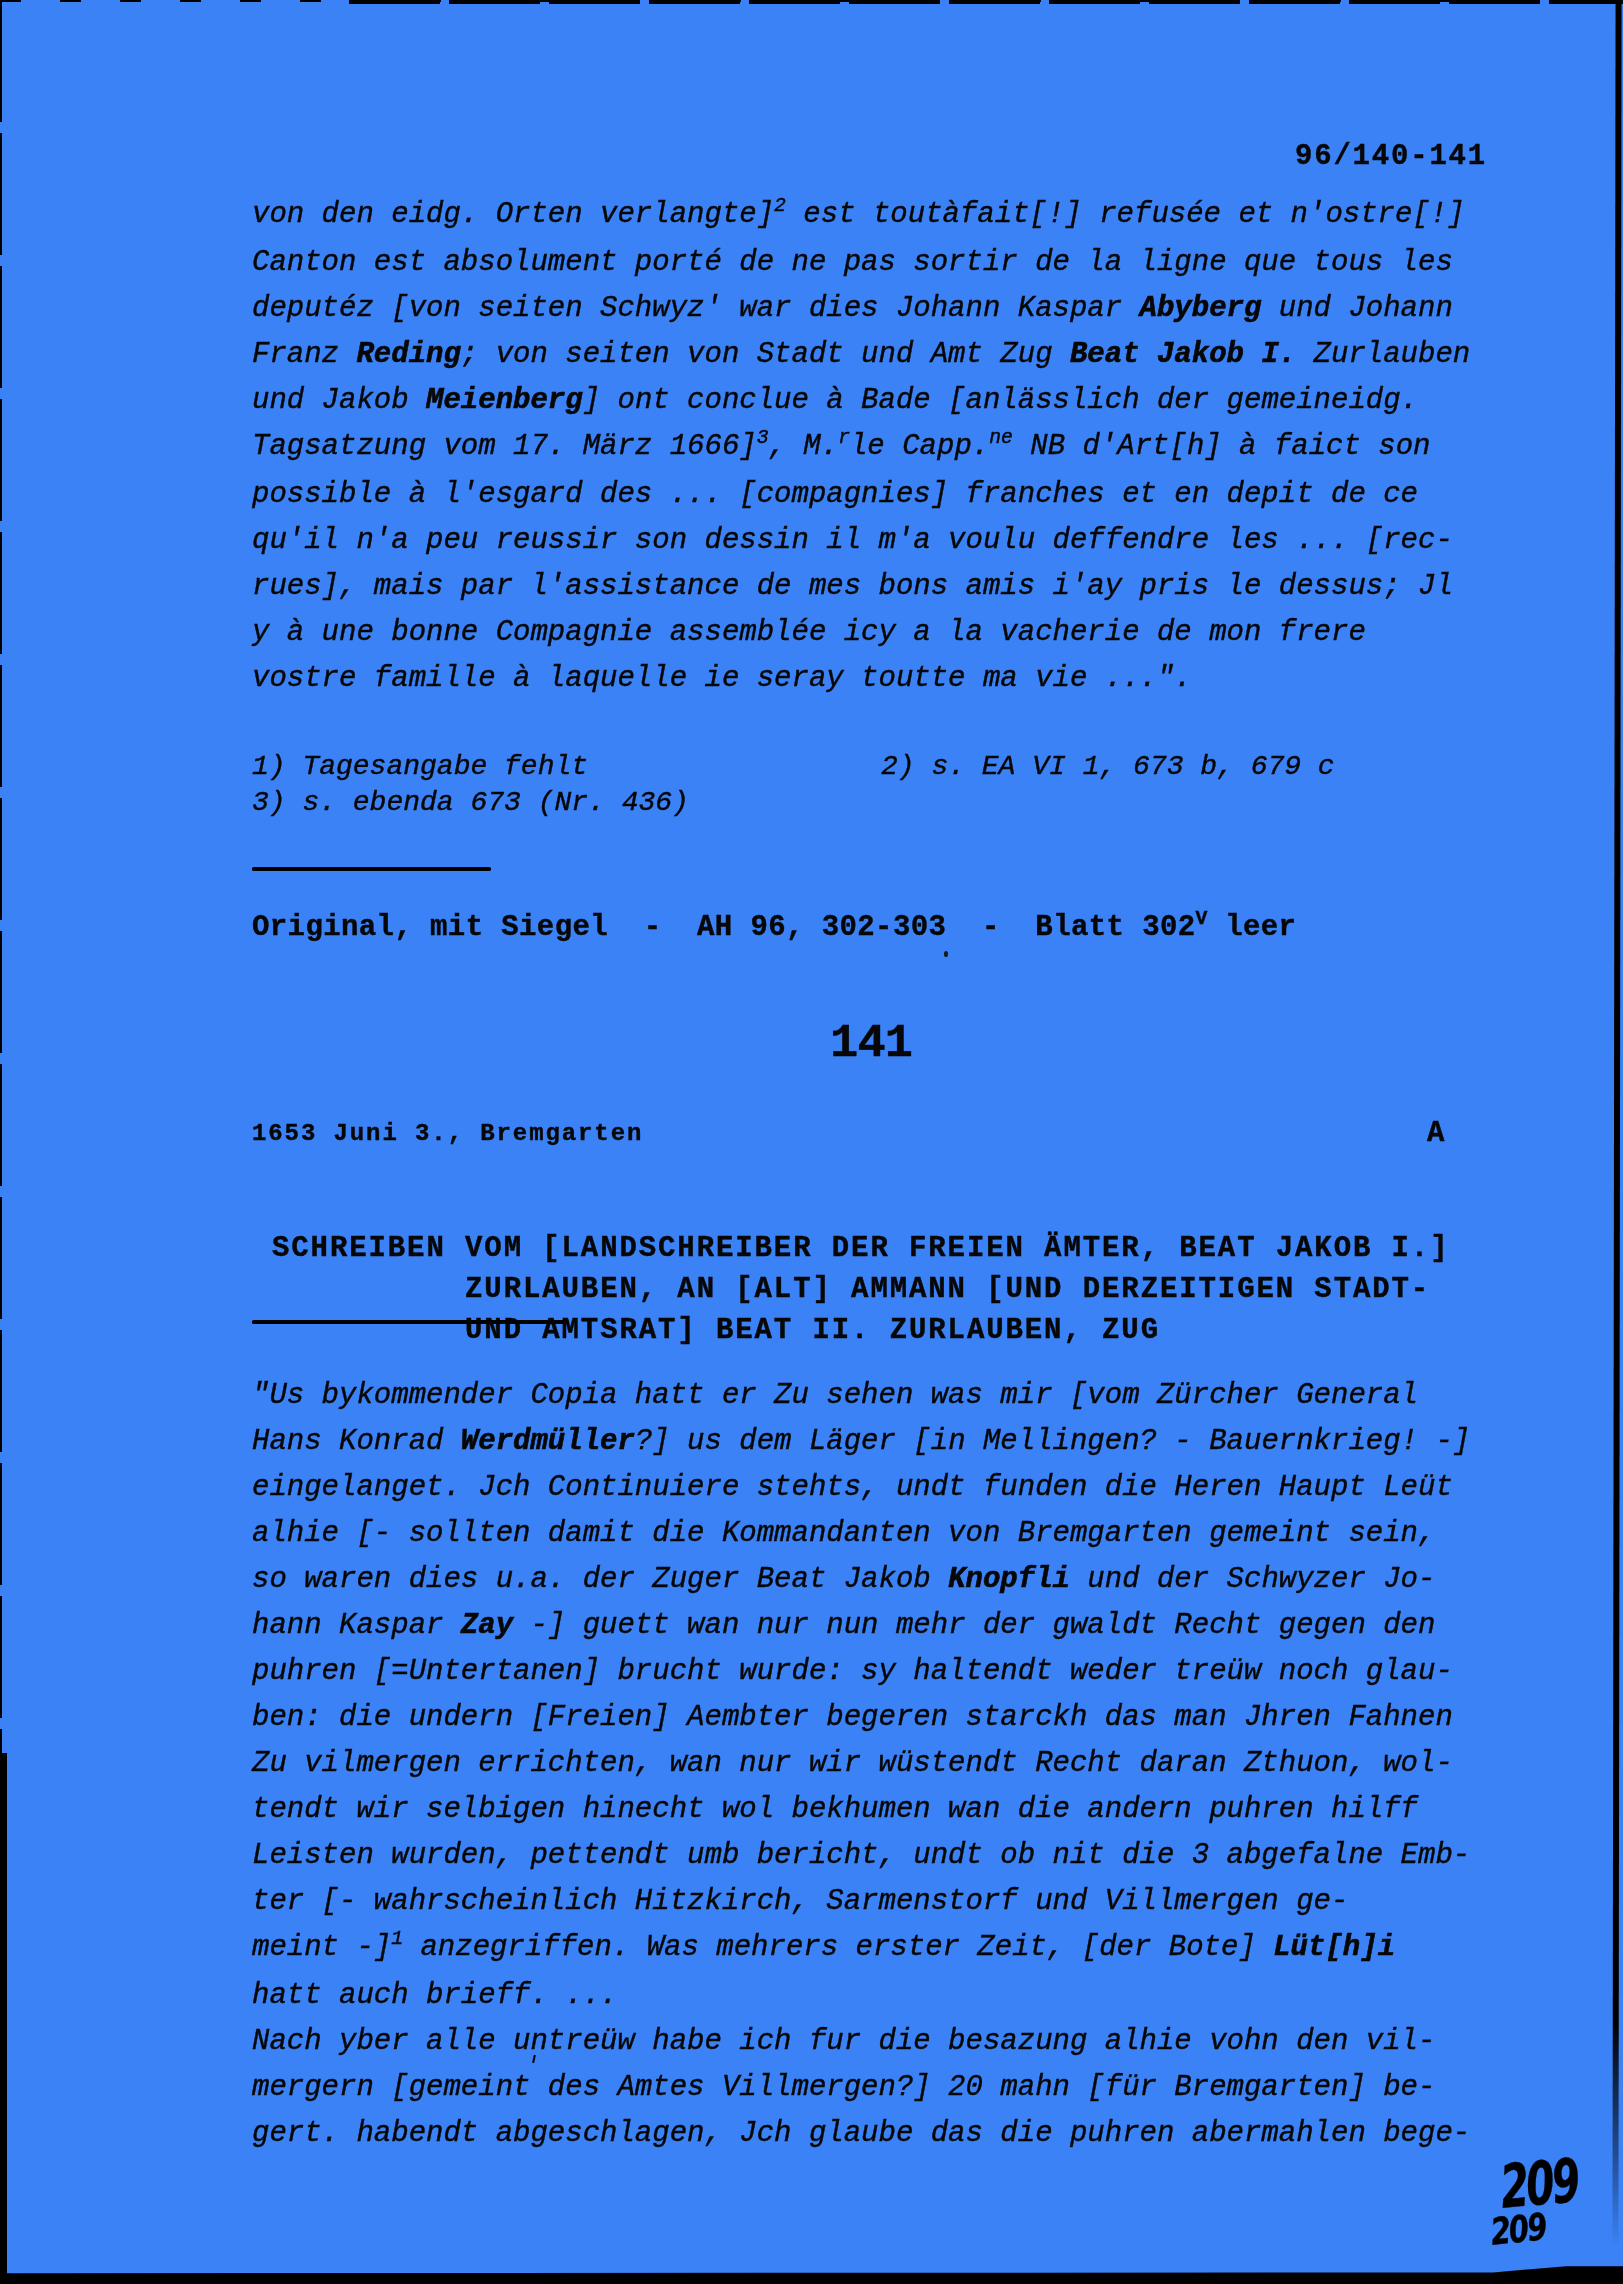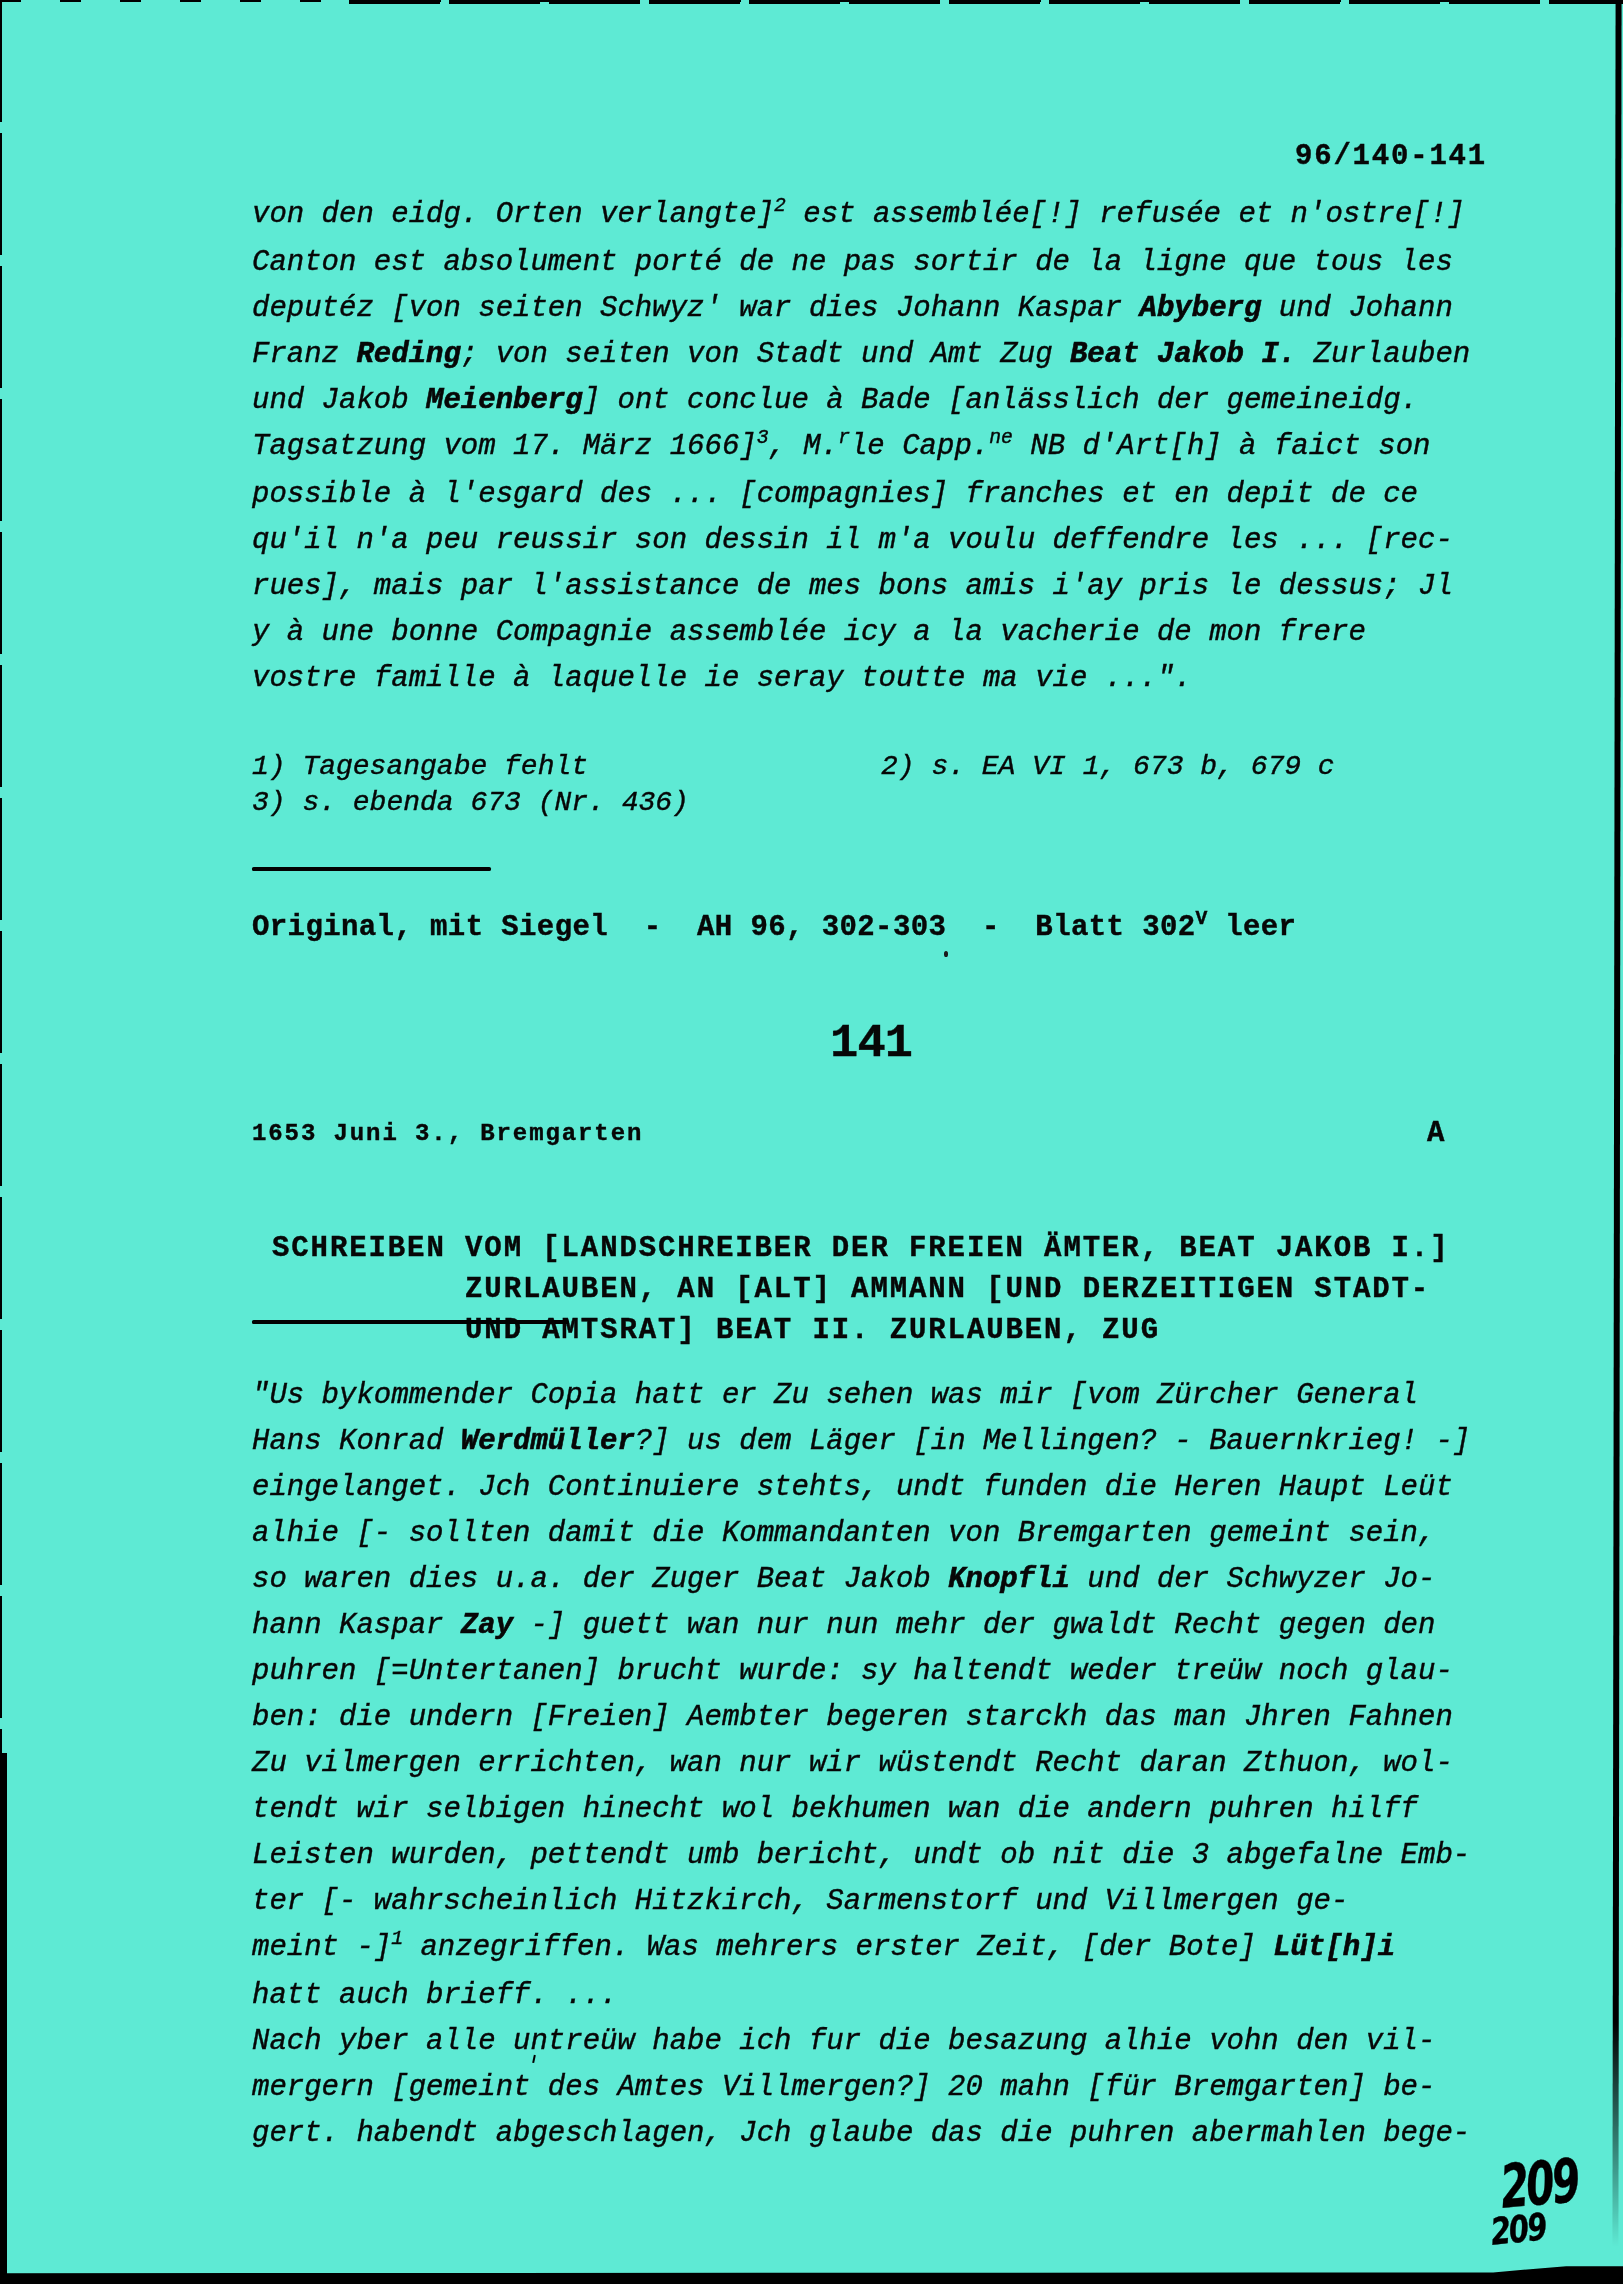--- a/index.html
+++ b/index.html
@@ -1,17 +1,17 @@
 <!DOCTYPE html>
 <html style="font-size:13px"><head>
 <meta charset="utf-8">
 <style>
   html,body{margin:0;padding:0;background:#fff;}
   .page{
-    position:relative;width:1623px;height:2284px;background:#5eead4;overflow:hidden;
+    position:relative;width:1623px;height:2284px;background:#3b82f6;overflow:hidden;
     font-family:"Liberation Mono","DejaVu Sans Mono",monospace;color:#070707;
     -webkit-text-stroke:0.4px currentColor;
   }
   .blk{position:absolute;}
   .tl{white-space:pre;}
   .body36{font-size:29px;line-height:46px;}
   .fn36{font-size:28px;line-height:36px;}
   .it{font-style:italic;}
   .caps{font-weight:700;letter-spacing:1.9px;}
   .b{font-weight:700;-webkit-text-stroke:0.6px currentColor;}
@@ -64,21 +64,21 @@
   <div id="left-edge"></div>
   <div id="left-edge-thick"></div>
   <div id="right-edge"></div>
   <div id="bottom-bar"></div>
   <div id="tick1"></div>
   <div id="dot1"></div>
 
   <div id="page-ref" class="blk">96/140-141</div>
 
   <div id="para1" class="blk body36 it">
-      <div class="tl"><span>von den eidg. Orten verlangte]</span><span class="sup">2</span><span> est assemblée[!] refusée et n'ostre[!]</span></div>
+      <div class="tl"><span>von den eidg. Orten verlangte]</span><span class="sup">2</span><span> est toutàfait[!] refusée et n'ostre[!]</span></div>
       <div class="tl"><span>Canton est absolument porté de ne pas sortir de la ligne que tous les</span></div>
       <div class="tl"><span>deputéz [von seiten Schwyz' war dies Johann Kaspar </span><span class="b">Abyberg</span><span> und Johann</span></div>
       <div class="tl"><span>Franz </span><span class="b">Reding</span><span>; von seiten von Stadt und Amt Zug </span><span class="b">Beat Jakob I.</span><span> Zurlauben</span></div>
       <div class="tl"><span>und Jakob </span><span class="b">Meienberg</span><span>] ont conclue à Bade [anlässlich der gemeineidg.</span></div>
       <div class="tl"><span>Tagsatzung vom 17. März 1666]</span><span class="sup">3</span><span>, M.</span><span class="sup">r</span><span>le Capp.</span><span class="sup">ne</span><span> NB d'Art[h] à faict son</span></div>
       <div class="tl"><span>possible à l'esgard des ... [compagnies] franches et en depit de ce</span></div>
       <div class="tl"><span>qu'il n'a peu reussir son dessin il m'a voulu deffendre les ... [rec-</span></div>
       <div class="tl"><span>rues], mais par l'assistance de mes bons amis i'ay pris le dessus; Jl</span></div>
       <div class="tl"><span>y à une bonne Compagnie assemblée icy a la vacherie de mon frere</span></div>
       <div class="tl"><span>vostre famille à laquelle ie seray toutte ma vie ...".</span></div>

